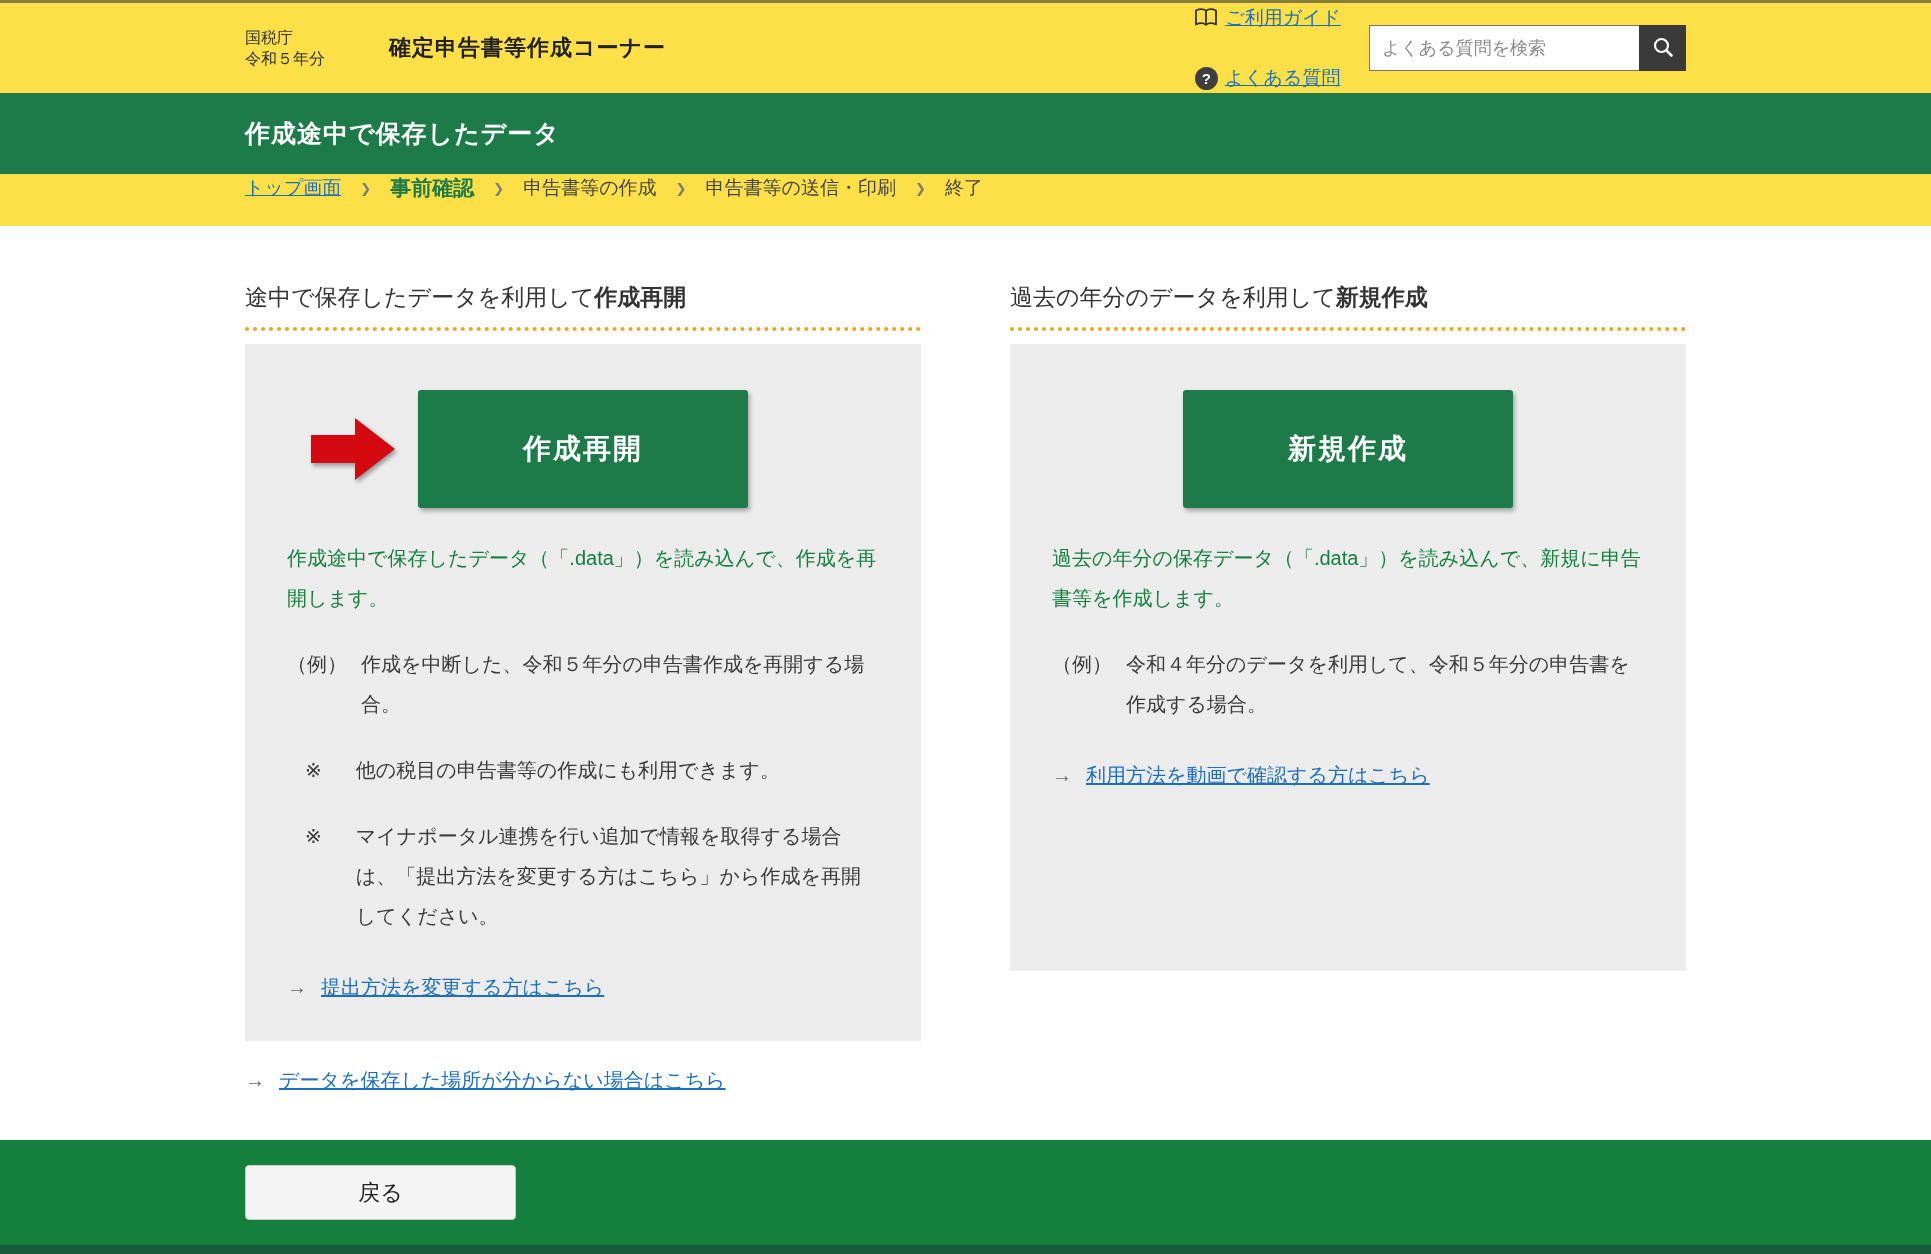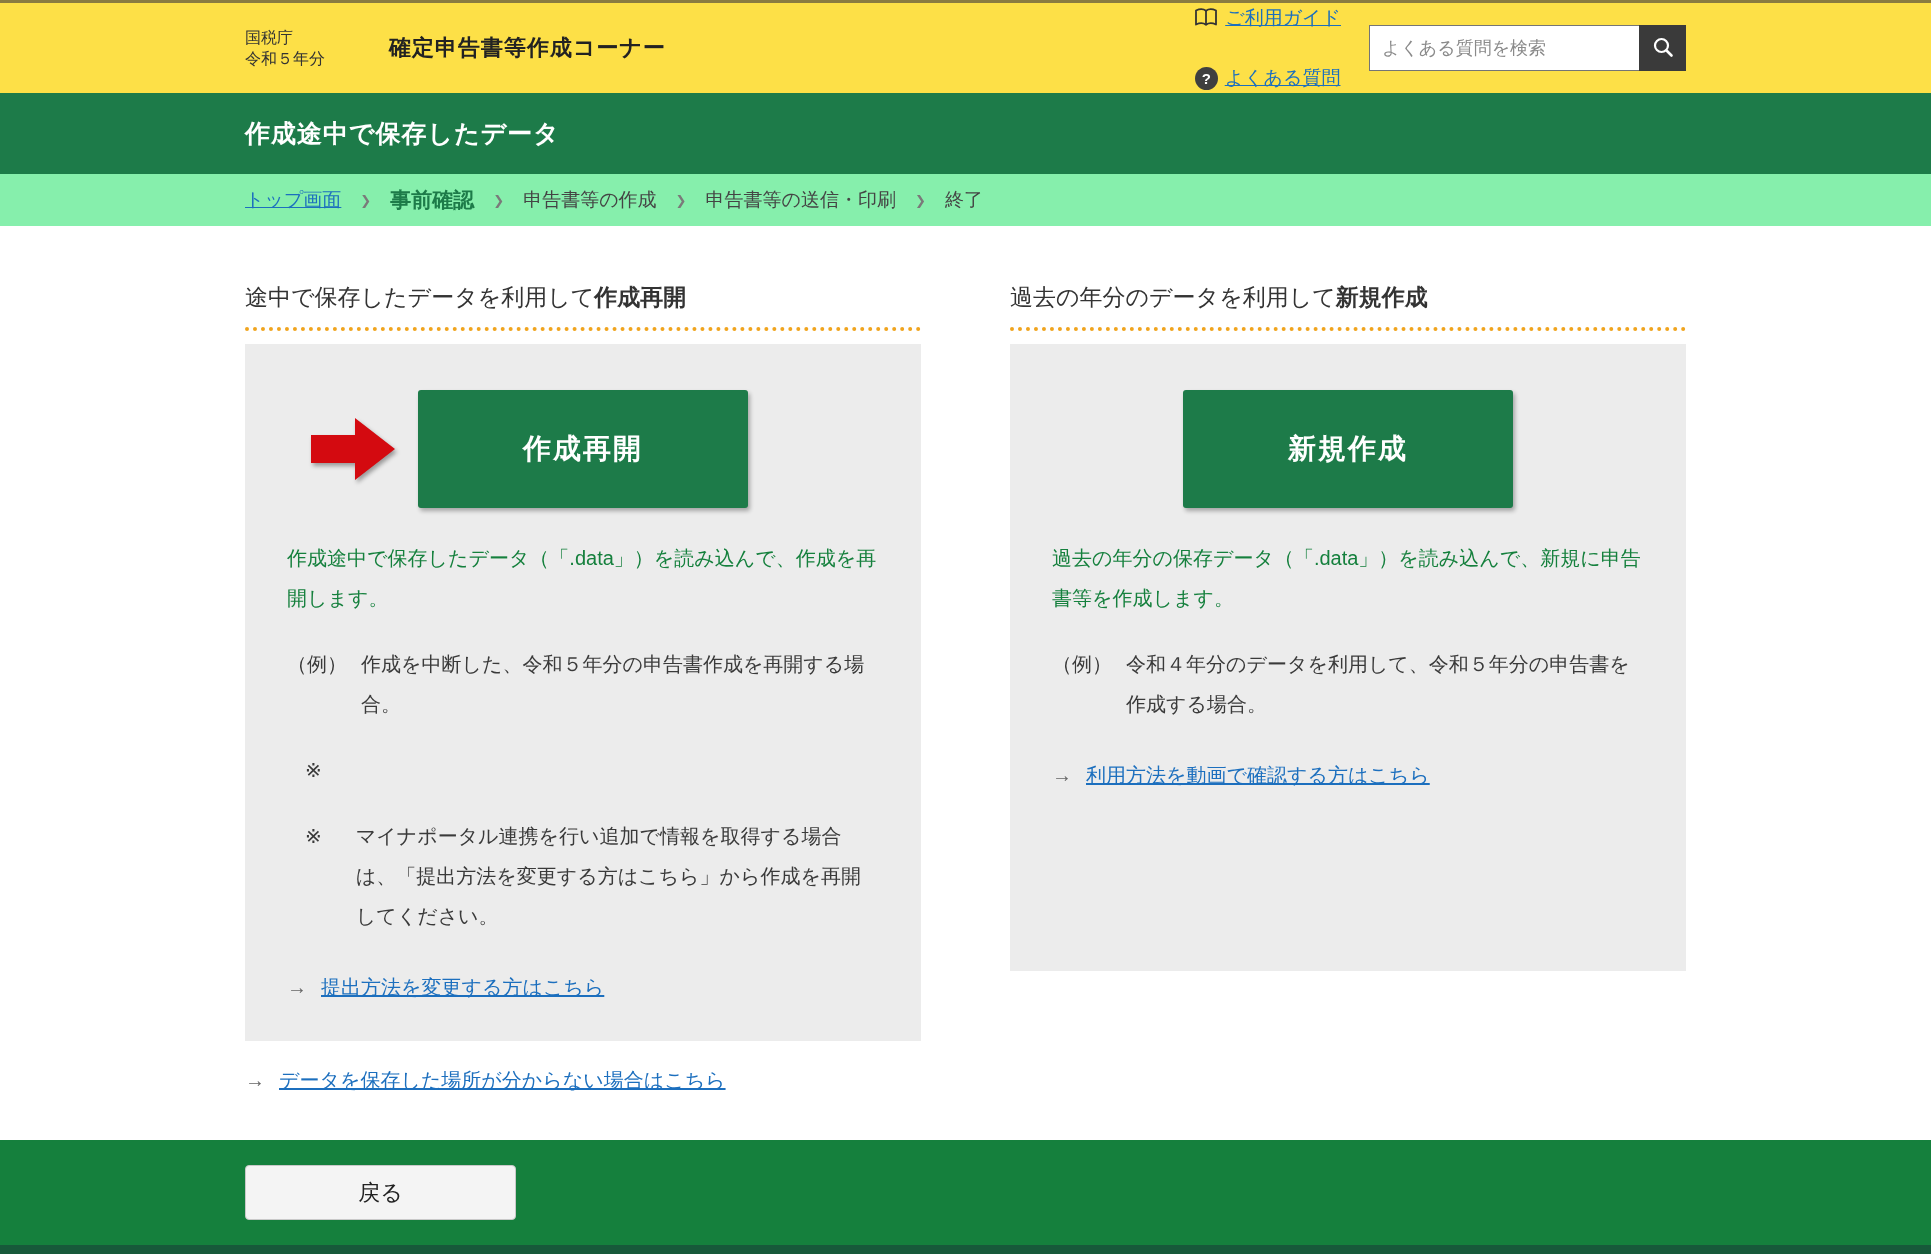--- a/index.html
+++ b/index.html
@@ -35,21 +35,21 @@
   }
   .search-box input::placeholder { color:#8a8a8a; }
   .search-btn { width:47px; height:46px; background:#3a3a3a; border:none; cursor:pointer;
     display:flex; align-items:center; justify-content:center; }
 
   
   .page-title-bar { background:#1d7b49; height:81px; display:flex; align-items:center; }
   .page-title-bar h2 { color:#fff; font-size:25px; font-weight:bold; letter-spacing:1px; }
 
   
-  .breadcrumb-bar { background:#86efac; height:52px; display:flex; align-items:center; }
+  .breadcrumb-bar { background:#fde047; height:52px; display:flex; align-items:flex-start; }
   .breadcrumb { display:flex; align-items:center; gap:19px; font-size:19px; }
   .crumb { color:#444; text-decoration:none; }
   .crumb.link { color:#1c6fbe; text-decoration:underline; }
   .crumb.current { color:#1d7b49; font-weight:bold; font-size:21px; }
   .crumb-sep { color:#7a7a7a; font-size:13px; }
 
   
   main { background:#fff; padding:56px 0 46px 0; }
   .columns { display:flex; gap:89px; align-items:flex-start; }
   .col { width:756px; }
@@ -173,20 +173,21 @@
             </span>
             <button class="big-btn">作成再開</button>
           </div>
           <p class="desc">作成途中で保存したデータ（「.data」）を読み込んで、作成を再開します。</p>
           <div class="pair example">
             <span class="marker">（例）</span>
             <div>作成を中断した、令和５年分の申告書作成を再開する場合。</div>
           </div>
           <div class="pair note">
             <span class="marker">※</span>
+            <div>他の税目の申告書等の作成にも利用できます。</div>
           </div>
           <div class="pair note">
             <span class="marker">※</span>
             <div>マイナポータル連携を行い追加で情報を取得する場合は、「提出方法を変更する方はこちら」から作成を再開してください。</div>
           </div>
           <div class="link-row in-card">
             <span class="arr">→</span>
             <a href="#">提出方法を変更する方はこちら</a>
           </div>
         </div>

